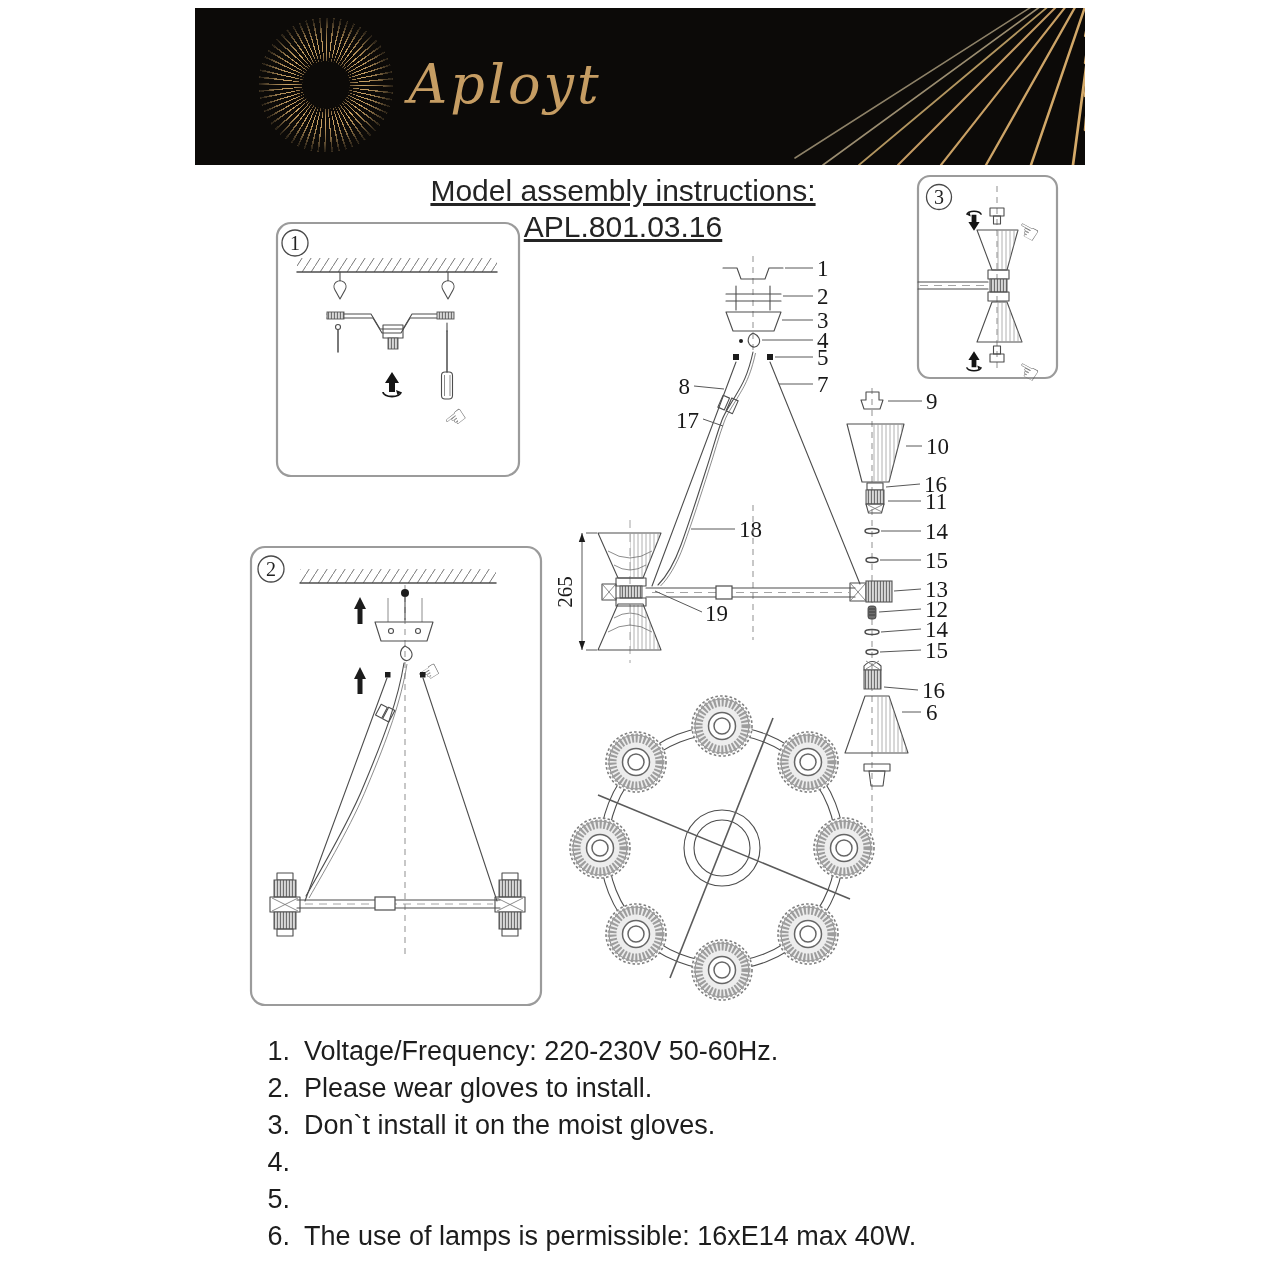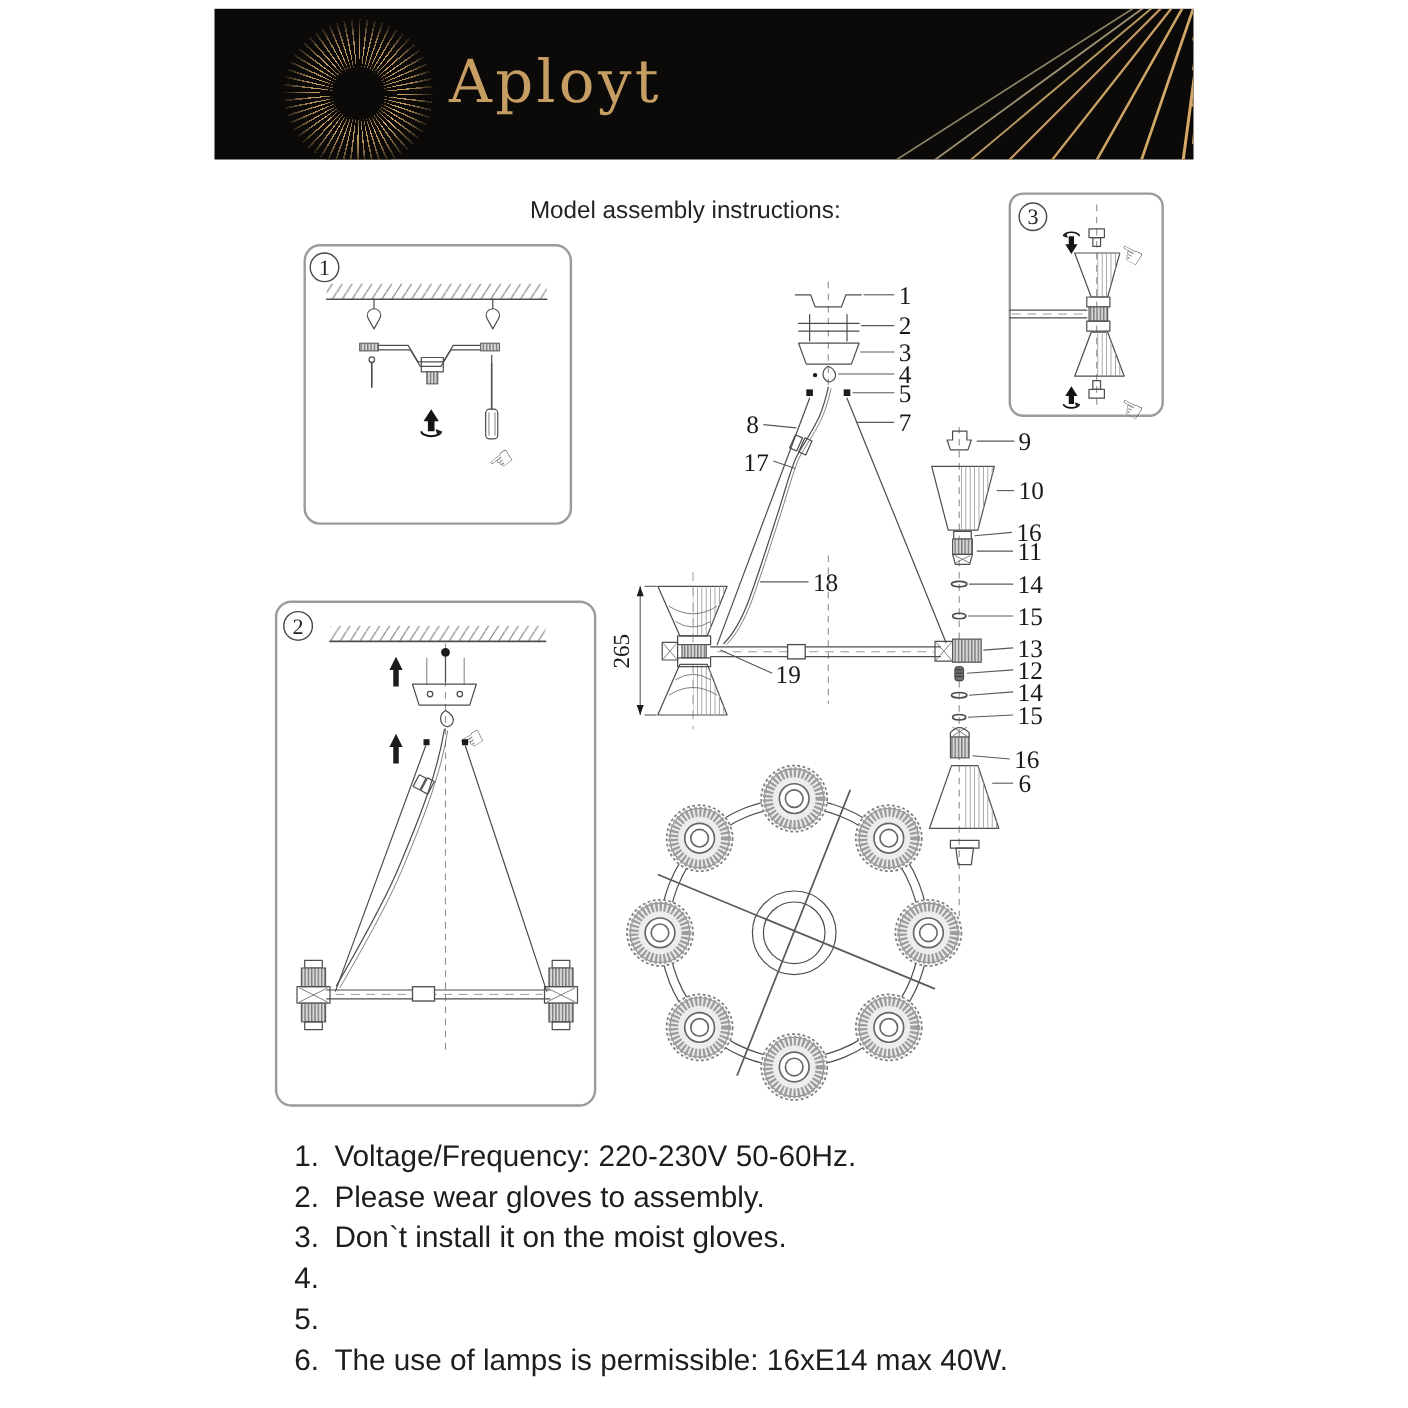--- a/index.html
+++ b/index.html
@@ -2,22 +2,22 @@
 <html><head>
 <meta charset="utf-8">
 <style>
   html,body{margin:0;padding:0;}
   body{
     width:1280px;height:1280px;position:relative;background:#ffffff;
     font-family:"Liberation Sans",sans-serif;overflow:hidden;
   }
   
   .banner{
-    position:absolute;left:195px;top:8px;width:890px;height:137px;
-    background:#0c0a08;overflow:hidden;
+    position:absolute;left:195px;top:8px;width:890px;height:157px;
+    background:#0c0a08;overflow:hidden;font-style:italic;
   }
   .sunburst{
     position:absolute;left:64px;top:10px;width:134px;height:134px;border-radius:50%;
     background:repeating-conic-gradient(from 0deg,#caa265 0deg 1.5deg,rgba(0,0,0,0) 1.5deg 6deg);
   }
   .sunburst::before{
     content:"";position:absolute;inset:0;border-radius:50%;
     background:radial-gradient(circle,rgba(12,10,8,0) 40%,rgba(12,10,8,.25) 52%,#0c0a08 74%);
   }
   .sunburst::after{
@@ -27,21 +27,21 @@
   }
   .brand-name{
     position:absolute;left:310px;top:50%;transform:translate(-50%,-54%);
     font-family:"DejaVu Serif",serif;font-size:54px;letter-spacing:3px;
     color:#c69d63;white-space:nowrap;
   }
   .banner svg{position:absolute;left:0;top:0;}
   
   .title-wrap{
     position:absolute;left:195px;top:173px;width:856px;text-align:center;
-    color:#242424;line-height:36px;font-size:22px;
+    color:#242424;line-height:36px;font-size:30px;text-decoration:underline;
   }
   
   .diagram{position:absolute;left:0;top:0;}
   .ln{stroke:#4d4d4d;fill:none;stroke-width:1.1;stroke-linecap:round;stroke-linejoin:round;}
   .lnb{stroke:#4d4d4d;fill:none;stroke-width:1.5;stroke-linecap:round;}
   .lnt{stroke:#6f6f6f;fill:none;stroke-width:.8;}
   .dash{stroke:#8f8f8f;fill:none;stroke-width:1;stroke-dasharray:6 5;}
   .dash2{stroke:#9a9a9a;fill:none;stroke-width:.9;stroke-dasharray:8 6;}
   .lead{stroke:#585858;fill:none;stroke-width:1;}
   .boxframe{stroke:#9b9b9b;fill:#ffffff;stroke-width:2.2;}
@@ -80,20 +80,21 @@
       <line x1="905" y1="-45" x2="890" y2="122" stroke="#d6ab6a" stroke-width="2.6"></line>
       <line x1="905" y1="-45" x2="890" y2="88" stroke="#d8ad6c" stroke-width="2.6"></line>
       <line x1="905" y1="-45" x2="890" y2="55" stroke="#d8ad6c" stroke-width="2.4"></line>
       <line x1="905" y1="-45" x2="890" y2="28" stroke="#d8ad6c" stroke-width="2.2"></line>
     </g>
   </svg>
 </div>
 
 <div class="title-wrap">
   <div>Model assembly instructions:</div>
+  <div>APL.801.03.16</div>
 </div>
 
 <svg class="diagram" width="1280" height="1280" viewBox="0 0 1280 1280">
   <defs>
     <pattern id="ceil" width="9" height="14" patternUnits="userSpaceOnUse">
       <path d="M0,14 L9,0" stroke="#777" stroke-width="1"></path>
     </pattern>
     <pattern id="flute" width="4" height="8" patternUnits="userSpaceOnUse">
       <line x1="2" y1="0" x2="2" y2="8" stroke="#9a9a9a" stroke-width="0.8"></line>
     </pattern>
@@ -426,21 +427,21 @@
   </g>
 </svg>
 
 <div class="instructions">
   <div class="inst-row">
     <span class="inst-num">1.</span>
     <span class="inst-text">Voltage/Frequency: 220-230V 50-60Hz.</span>
   </div>
   <div class="inst-row">
     <span class="inst-num">2.</span>
-    <span class="inst-text">Please wear gloves to assembly.</span>
+    <span class="inst-text">Please wear gloves to install.</span>
   </div>
   <div class="inst-row">
     <span class="inst-num">3.</span>
     <span class="inst-text">Don`t install it on the moist gloves.</span>
   </div>
   <div class="inst-row">
     <span class="inst-num">4.</span>
   </div>
   <div class="inst-row">
     <span class="inst-num">5.</span>

